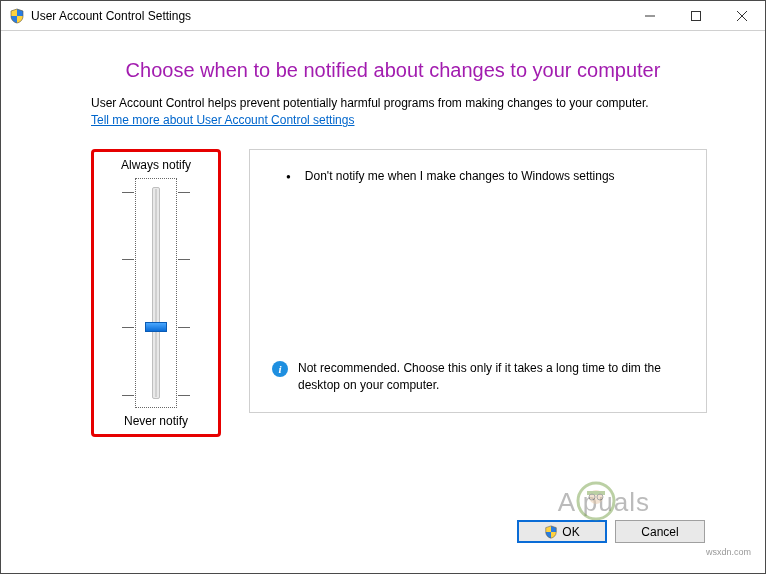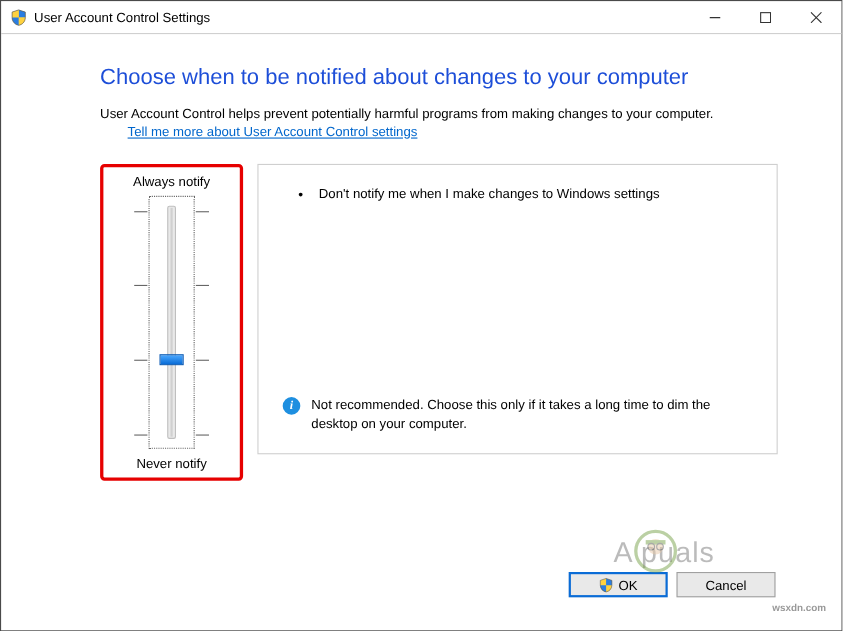--- a/index.html
+++ b/index.html
@@ -45,41 +45,41 @@
     font-family: "Segoe UI Symbol", sans-serif;
     font-size: 10px;
     color: #333;
     cursor: default;
   }
   .content {
     flex: 1;
     padding: 28px 70px 0 90px;
   }
   .heading {
-    color: #1d4ed8;
+    color: #a21caf;
     font-size: 20px;
     font-weight: 400;
     margin-bottom: 14px;
+    text-align: center;
   }
   .subtext {
     color: #000;
     font-size: 12px;
     margin-bottom: 3px;
   }
   .link {
     color: #0066cc;
     text-decoration: underline;
     font-size: 12px;
     cursor: pointer;
-    margin-left: 25px;
   }
   .mainrow {
     display: flex;
     margin-top: 22px;
-    gap: 13px;
+    gap: 28px;
     width: 616px;
   }
   .slider-col {
     width: 130px;
     border: 3px solid #e60000;
     border-radius: 4px;
     display: flex;
     flex-direction: column;
     align-items: center;
     padding: 6px 4px 6px 4px;
@@ -187,21 +187,20 @@
   .btn.focus {
     border: 2px solid #0a6cd6;
   }
   .shield-sm { width: 14px; height: 14px; }
   .watermark {
     position: absolute;
     right: 14px;
     bottom: 16px;
     font-size: 9px;
     color: #999;
-    font-weight: bold;
   }
   .appuals {
     position: absolute;
     right: 115px;
     bottom: 55px;
     font-size: 26px;
     color: rgba(120,120,120,0.5);
     font-weight: 500;
     letter-spacing: 1px;
     pointer-events: none;

